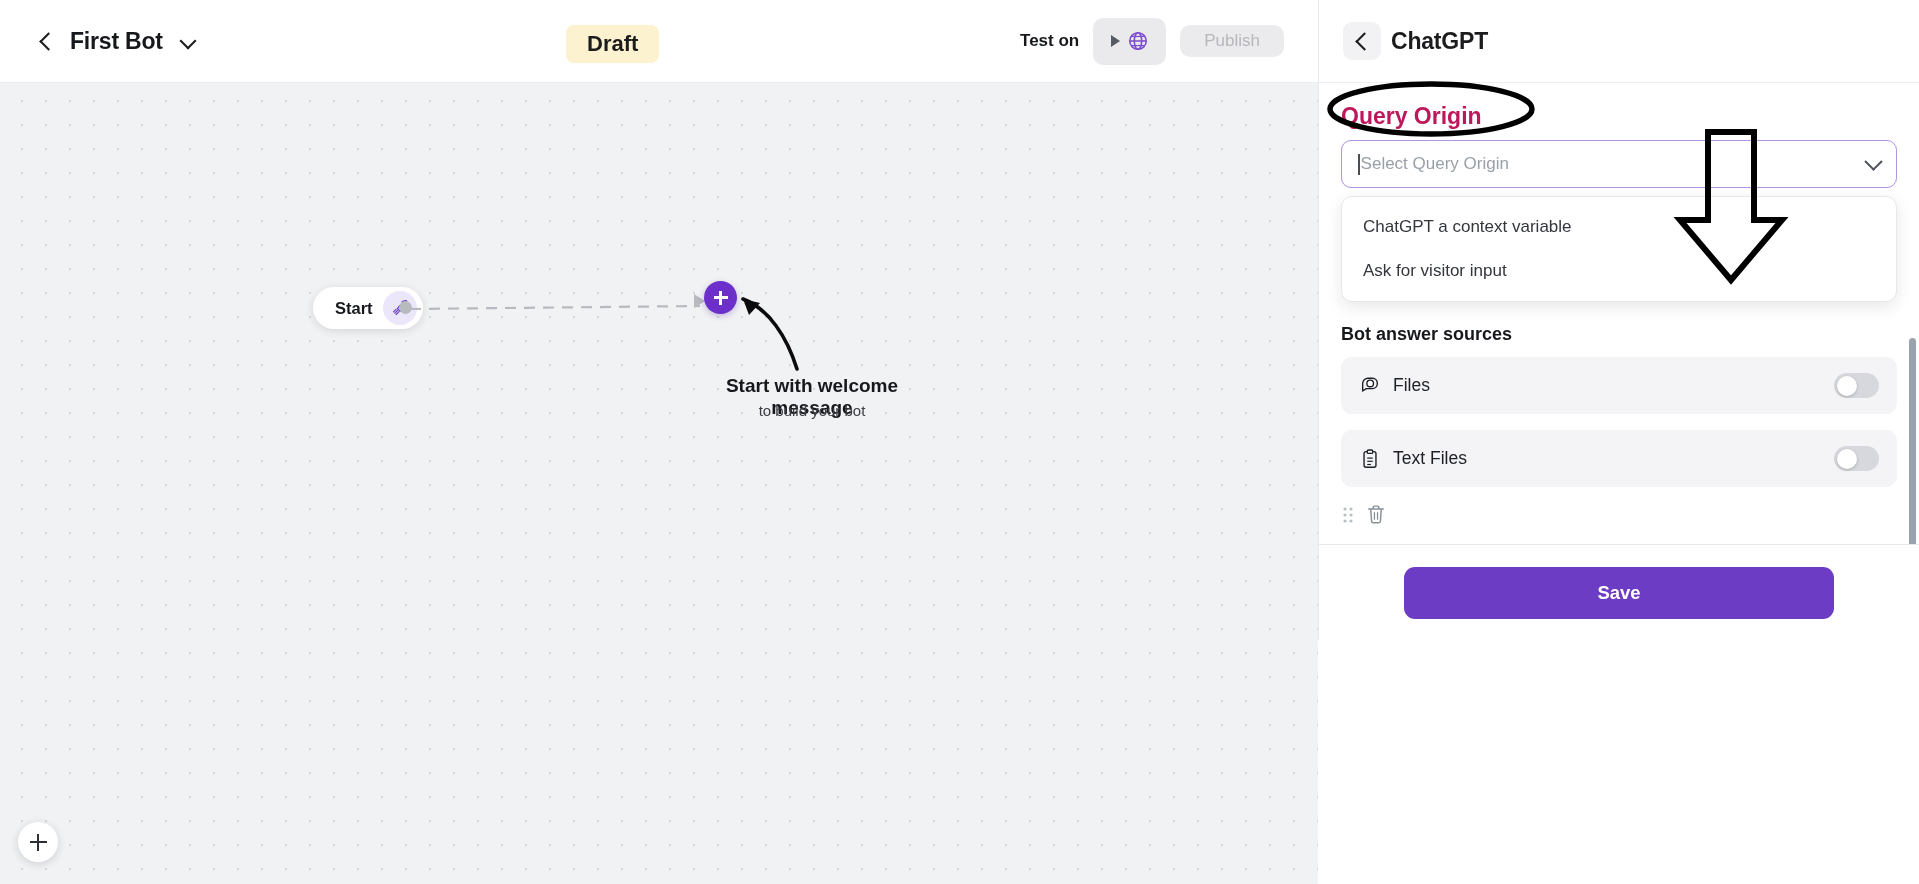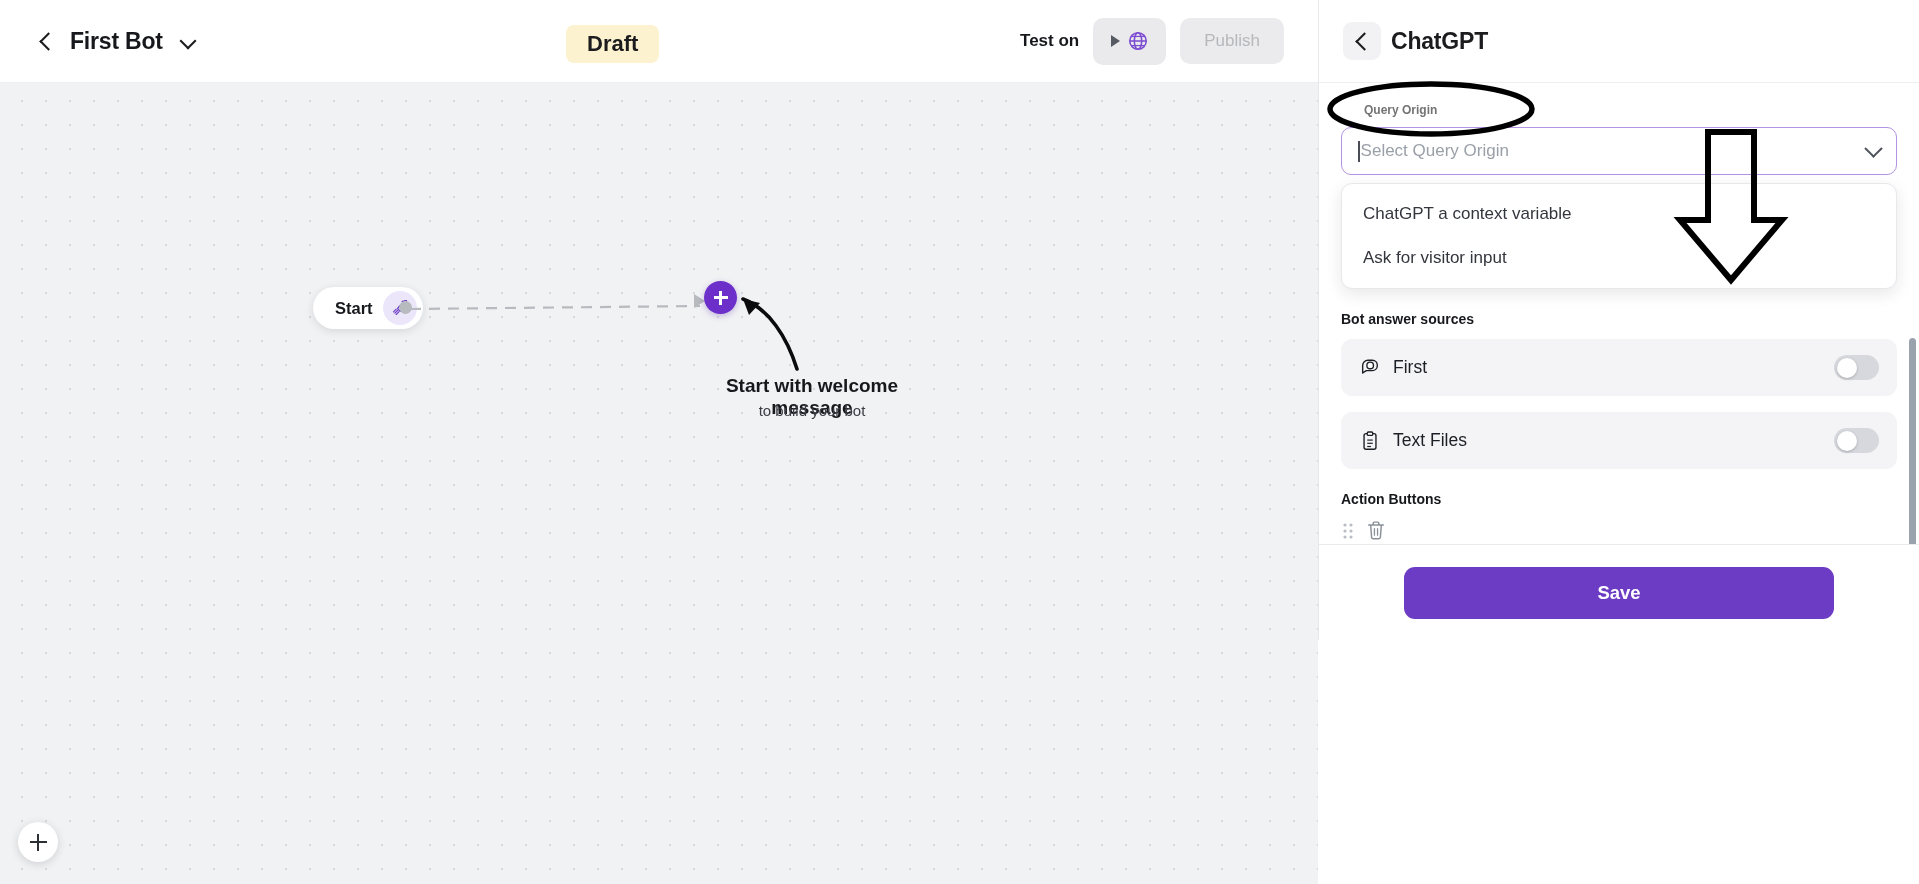--- a/index.html
+++ b/index.html
@@ -62,21 +62,21 @@
     width: 0; height: 0;
     border-left: 9px solid #555a63;
     border-top: 6px solid transparent;
     border-bottom: 6px solid transparent;
   }
   .globe-ico { width: 22px; height: 22px; display: block; }
   .publish-btn {
     background: #ebebed; color: #b6b8bd;
     font-size: 17px; font-weight: 500;
     border: none; border-radius: 10px;
-    height: 46px; padding: 0 24px; cursor: default;
+    height: 32px; padding: 0 24px; cursor: default;
     font-family: inherit;
   }
 
   
   .canvas {
     flex: 1; position: relative; overflow: hidden;
     background-color: #f1f2f4;
     background-image: radial-gradient(#d6d8dd 1.4px, transparent 1.5px);
     background-size: 24px 24px;
     background-position: 10px 6px;
@@ -157,22 +157,22 @@
     width: 11px; height: 11px;
     border-left: 2.3px solid #1c1c1e; border-bottom: 2.3px solid #1c1c1e;
     transform: rotate(45deg);
   }
   .rp-title { font-size: 23px; font-weight: 700; letter-spacing: -0.2px; }
 
   .rp-body {
     flex: 1; position: relative; overflow: hidden; padding: 0 22px;
   }
   .field-label {
-    font-size: 12px; font-weight: 700; color: #737373;
-    margin-top: 20px; margin-bottom: 10px; display: block; margin-left: 23px;
+    font-size: 23px; font-weight: 700; color: #be185d;
+    margin-top: 20px; margin-bottom: 10px; display: block;
   }
   .select-box {
     height: 48px; border: 1.6px solid #b293e4; border-radius: 10px;
     display: flex; align-items: center; padding: 0 16px;
     position: relative; cursor: text; background: #fff; text-align: right;
   }
   .select-caret-txt {
     width: 1.6px; height: 21px; background: #4a4d55; margin-right: 1px;
   }
   .select-placeholder { font-size: 17px; color: #9aa0a8; }
@@ -188,21 +188,21 @@
     box-shadow: 0 5px 16px rgba(30,32,40,0.10);
     padding: 8px 7px; position: relative; z-index: 5;
   }
   .dd-opt {
     font-size: 17px; color: #33363d;
     padding: 12px 14px; border-radius: 8px; cursor: pointer;
   }
   .dd-opt.active { background: #f6f7fa; }
 
   .section-title {
-    font-size: 14px; font-weight: 700; color: #16181c;
+    font-size: 18px; font-weight: 700; color: #16181c;
     margin-top: 22px; margin-bottom: 12px;
   }
   .src-row {
     height: 57px; background: #f4f4f6; border-radius: 11px;
     display: flex; align-items: center; padding: 0 18px;
     margin-bottom: 16px;
   }
   .src-ico { width: 22px; height: 22px; margin-right: 12px; flex: 0 0 22px; }
   .src-name { font-size: 17.5px; color: #1c1f25; }
   .toggle {
@@ -338,41 +338,40 @@
         <div class="dd-opt">Ask for visitor input</div>
       </div>
 
       <div class="section-title">Bot answer sources</div>
 
       <div class="src-row">
         <svg class="src-ico" viewBox="0 0 24 24" fill="none">
           <path d="M4 17.5V9.2C4 6 6.6 3.6 9.8 3.6h4.8C17.7 3.6 20 6 20 9.2c0 3.1-2.3 5.6-5.4 5.6H8l-4 2.7z" stroke="#1c1f25" stroke-width="1.5" stroke-linejoin="round"></path>
           <circle cx="12.2" cy="9.2" r="3.6" stroke="#1c1f25" stroke-width="1.5" fill="#fff"></circle>
         </svg>
-        <span class="src-name">First</span>
+        <span class="src-name">Files</span>
         <span class="toggle">
             <span class="knob"></span>
           </span>
       </div>
 
       <div class="src-row">
         <svg class="src-ico" viewBox="0 0 24 24" fill="none">
           <rect x="5.5" y="4" width="13" height="17" rx="2.2" stroke="#1c1f25" stroke-width="1.5"></rect>
           <rect x="9" y="2.2" width="6" height="3.6" rx="1.3" stroke="#1c1f25" stroke-width="1.5" fill="#fff"></rect>
           <line x1="9" y1="11" x2="15" y2="11" stroke="#1c1f25" stroke-width="1.3"></line>
           <line x1="9" y1="14.5" x2="15" y2="14.5" stroke="#1c1f25" stroke-width="1.3"></line>
           <line x1="9" y1="18" x2="13" y2="18" stroke="#1c1f25" stroke-width="1.3"></line>
         </svg>
         <span class="src-name">Text Files</span>
         <span class="toggle">
             <span class="knob"></span>
           </span>
       </div>
 
-      <div class="section-title">Action Buttons</div>
 
       <div class="action-row">
         <svg class="grip" viewBox="0 0 14 22">
           <g fill="#b9bdc4">
             <circle cx="4" cy="5" r="1.6"></circle>
               <circle cx="10" cy="5" r="1.6"></circle>
             <circle cx="4" cy="11" r="1.6"></circle>
               <circle cx="10" cy="11" r="1.6"></circle>
             <circle cx="4" cy="17" r="1.6"></circle>
               <circle cx="10" cy="17" r="1.6"></circle>

